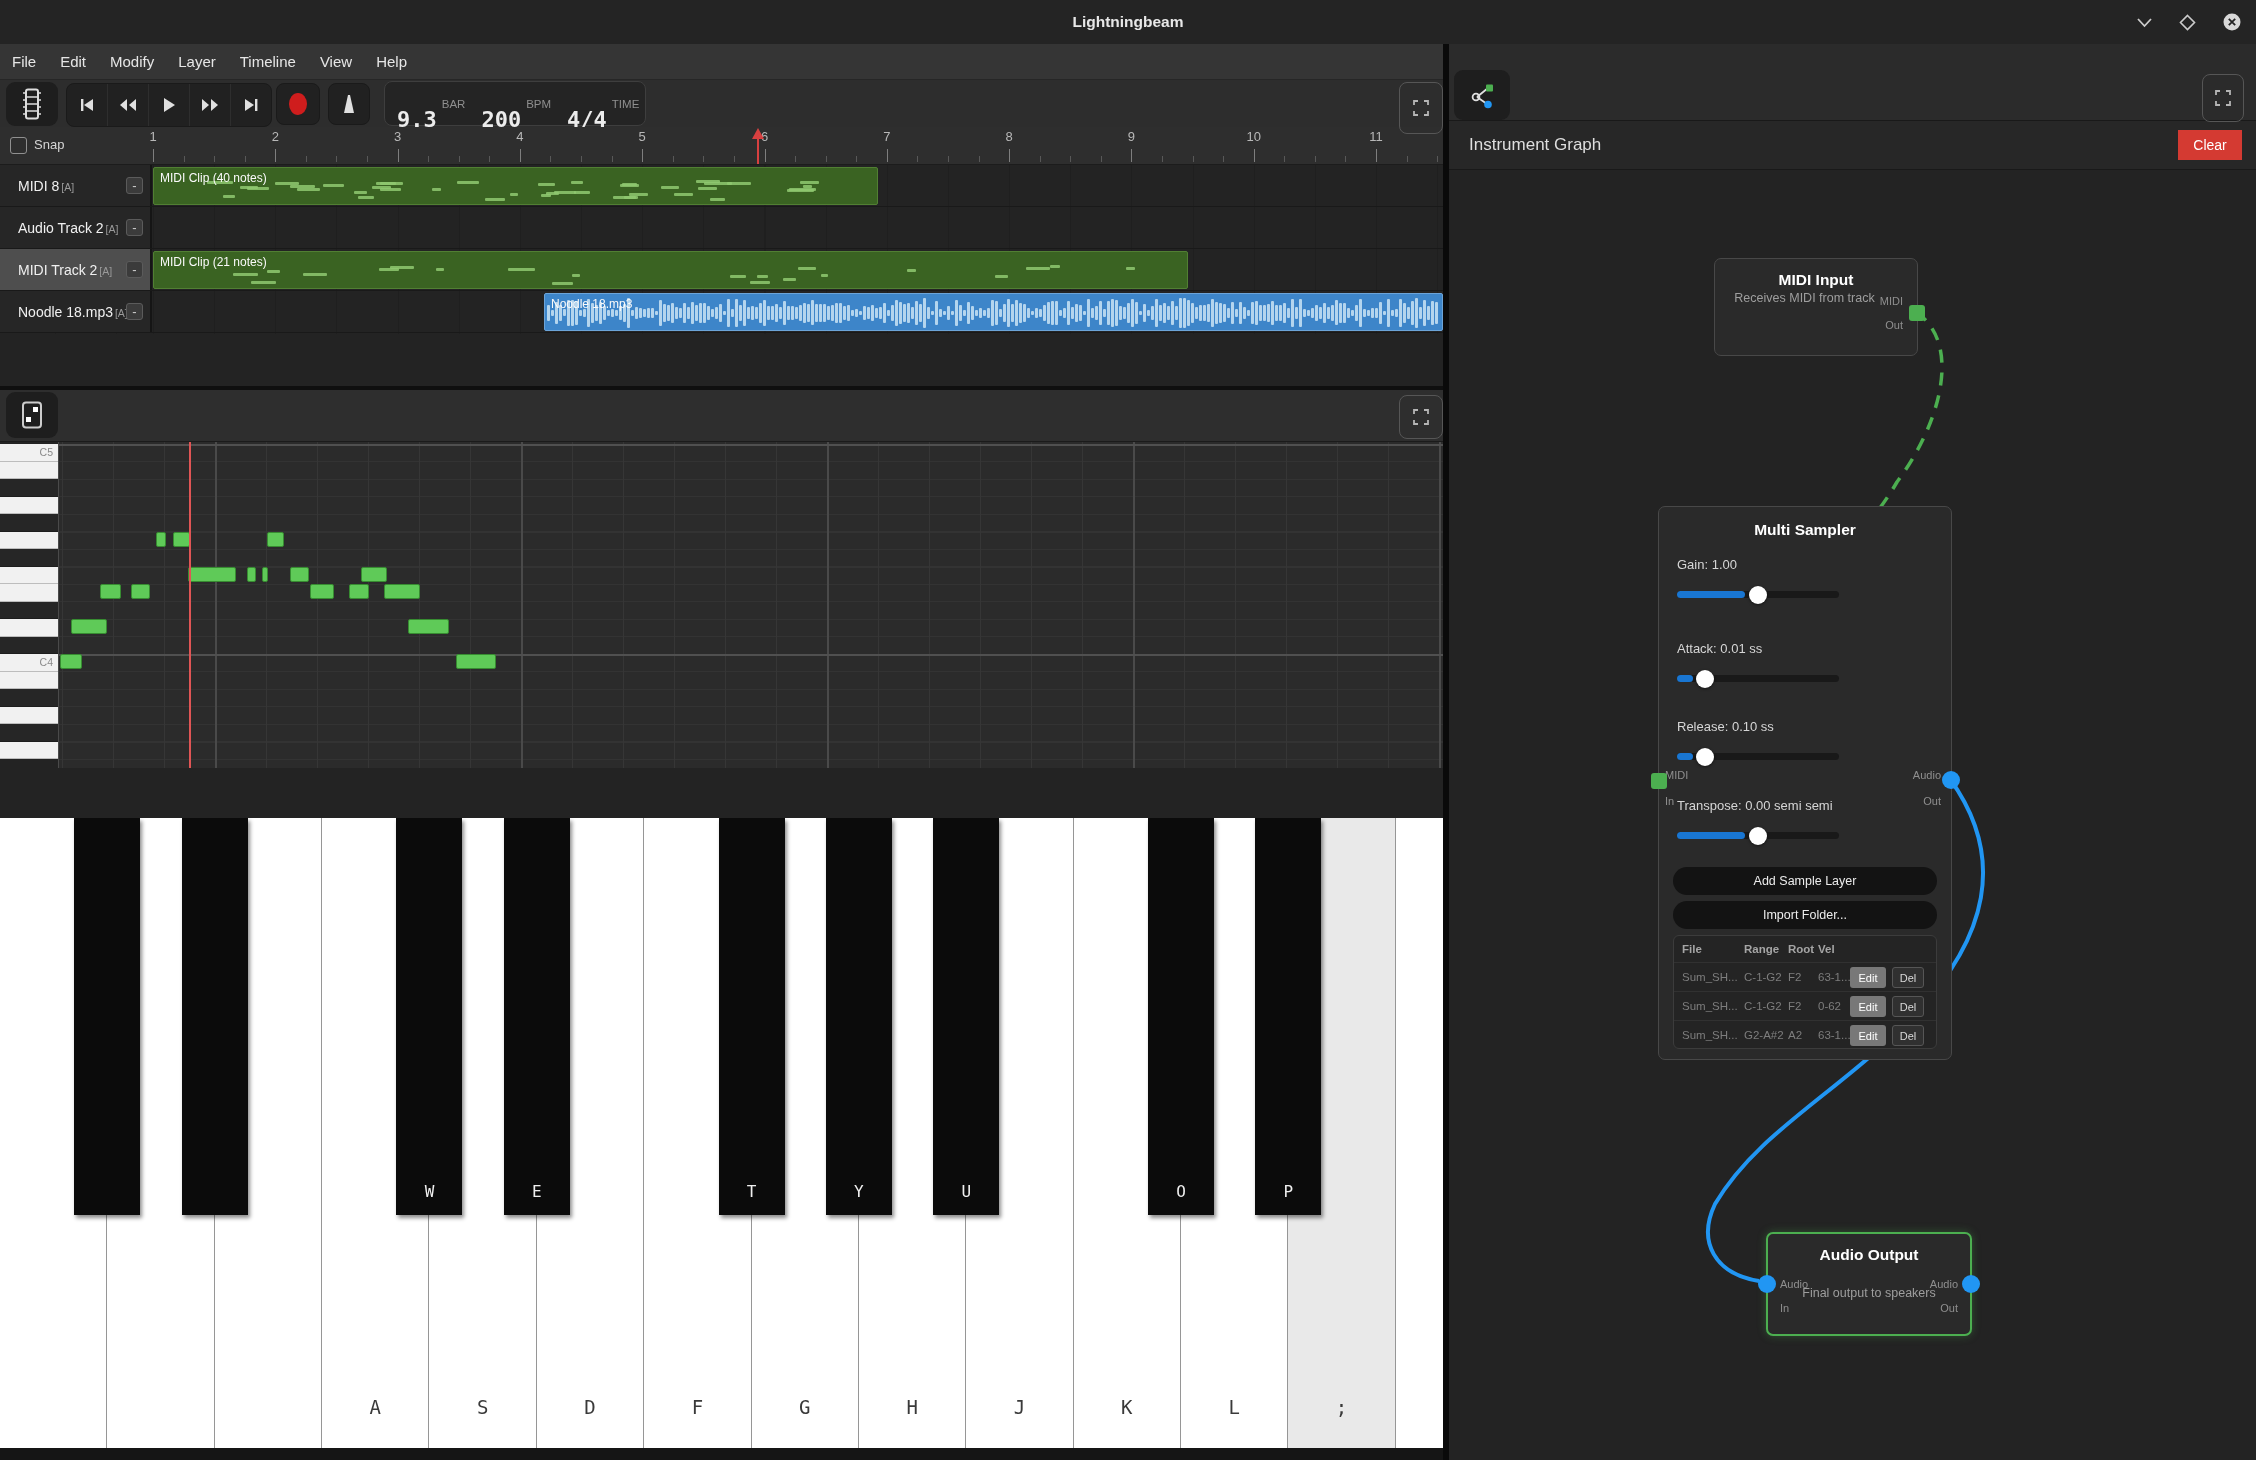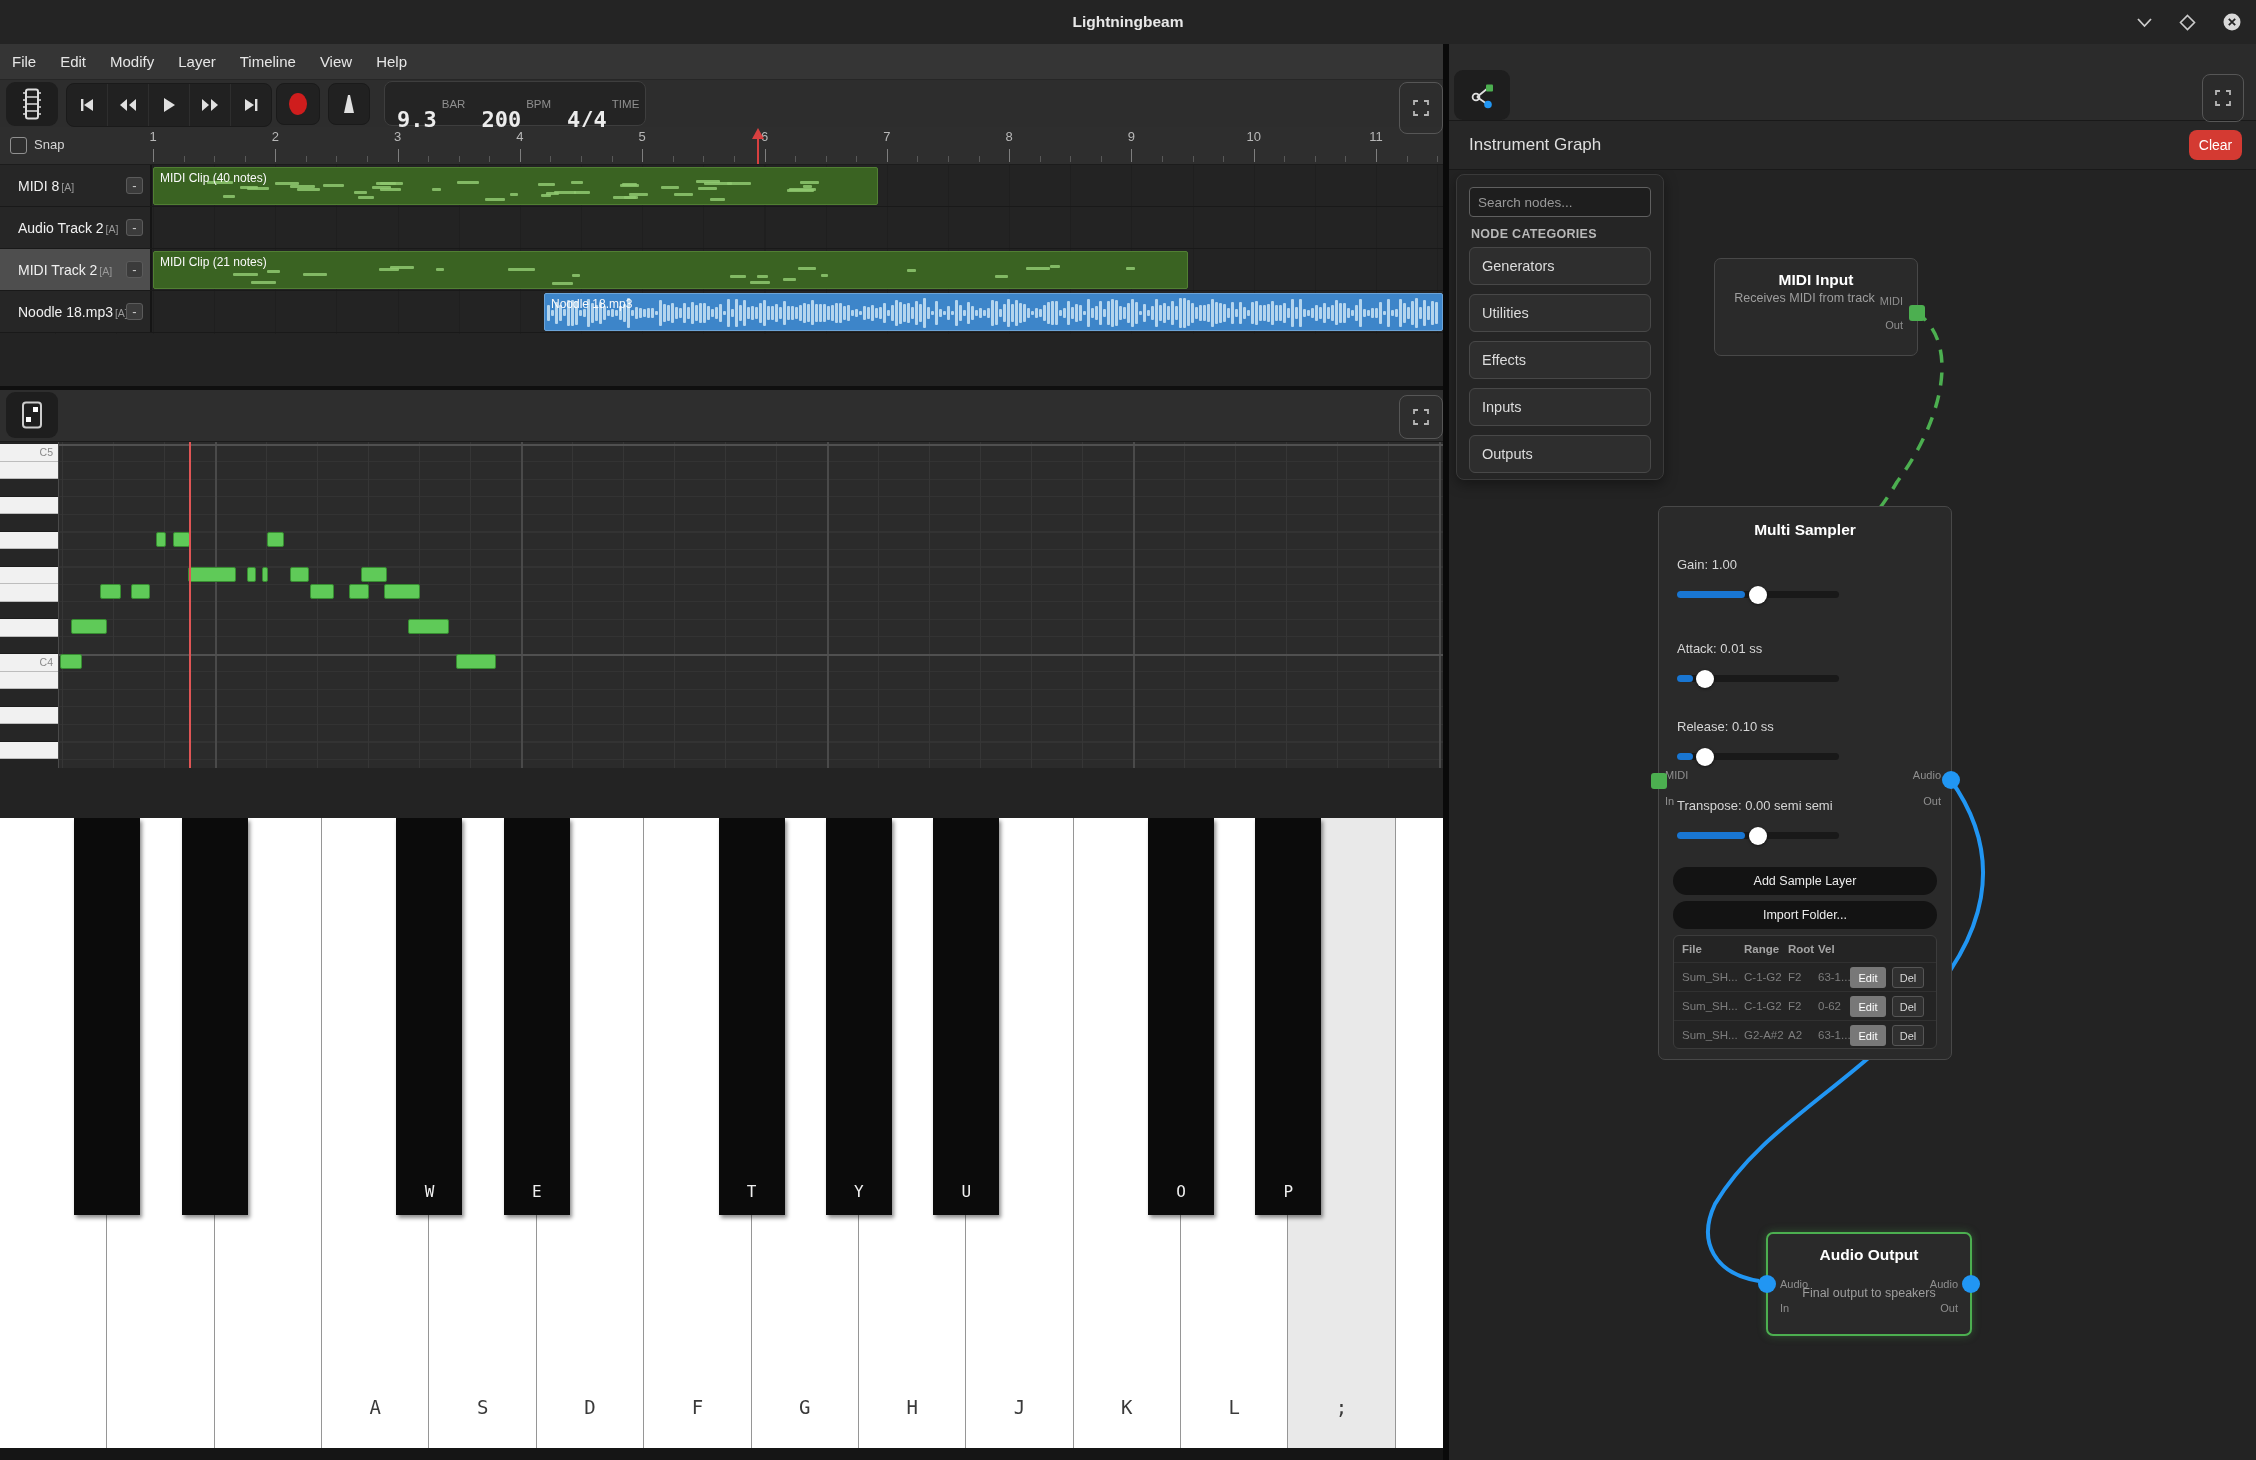--- a/index.html
+++ b/index.html
@@ -84,21 +84,21 @@
   .wkey{position:absolute;top:0;height:630px;background:#ffffff;border-right:1px solid #969696;box-sizing:border-box;}
   .wkey.alt{background:#e9e9e9;}
   .wlabel{position:absolute;bottom:30px;left:0;width:100%;text-align:center;font-family:"DejaVu Sans Mono",monospace;font-size:19px;color:#3a3a3a;}
   .bkey{position:absolute;top:0;width:66px;height:397px;background:#0b0b0b;z-index:2;box-shadow:2px 3px 4px rgba(0,0,0,.45);}
   .blabel{position:absolute;bottom:14px;left:0;width:100%;text-align:center;font-family:"DejaVu Sans Mono",monospace;font-size:16px;color:#f0f0f0;}
   
   #divider{position:absolute;left:1443px;top:44px;width:6px;height:1416px;background:#0a0a0a;}
   #rptop{position:absolute;left:1449px;top:44px;width:807px;height:76px;background:#2b2b2b;}
   #rptitle{position:absolute;left:1449px;top:120px;width:807px;height:50px;background:#272727;border-top:1px solid #191919;border-bottom:1px solid #191919;box-sizing:border-box;}
   #rptitle .rptext{position:absolute;left:20px;top:0;line-height:48px;font-size:17px;color:#dedede;}
-  #clearbtn{position:absolute;right:14px;top:9px;width:53px;height:30px;background:#d43a32;border-radius:8px;color:#fff;font-size:14px;
+  #clearbtn{position:absolute;right:14px;top:9px;width:64px;height:30px;background:#d43a32;border-radius:0;color:#fff;font-size:14px;
        display:flex;align-items:center;justify-content:center;}
   #grapharea{position:absolute;left:1449px;top:170px;width:807px;height:1290px;background:#232323;overflow:hidden;}
   #cables{position:absolute;left:0;top:0;z-index:1;pointer-events:none;}
   #palette{position:absolute;left:7px;top:4px;width:206px;height:304px;background:#252525;border:1px solid #3a3a3a;border-radius:8px;z-index:3;
        box-shadow:0 4px 14px rgba(0,0,0,.4);}
   #searchinput{position:absolute;left:12px;top:12px;width:182px;height:30px;background:#1e1e1e;border:1px solid #606060;border-radius:4px;
        color:#ddd;padding:0 8px;box-sizing:border-box;font-size:13.5px;font-family:"Liberation Sans",sans-serif;outline:none;}
   #searchinput::placeholder{color:#999;}
   #cattitle{position:absolute;left:14px;top:52px;font-size:12.5px;font-weight:bold;color:#b8b8b8;letter-spacing:.3px;}
   .cat-btn{position:absolute;left:12px;width:182px;height:38px;background:#2e2e2e;border:1px solid #484848;border-radius:6px;
@@ -759,31 +759,20 @@
     <div class="rptext">Instrument Graph</div>
     <div id="clearbtn">Clear</div>
   </div>
 
   <div id="grapharea">
     <svg id="cables" width="807" height="1290">
       <path d="M 467 142 C 512 172, 494 250, 448 312 C 388 415, 258 480, 210 610" fill="none" stroke="#4caf50" stroke-width="3.5" stroke-dasharray="13 10"></path>
       <path d="M 501 609 C 558 688, 538 768, 466 844 C 392 922, 310 960, 266 1034 C 248 1072, 266 1104, 310 1111" fill="none" stroke="#2196f3" stroke-width="4"></path>
     </svg>
 
-    <div id="palette">
-      <input id="searchinput" type="text" placeholder="Search nodes..." style="">
-      <div id="cattitle">NODE CATEGORIES</div>
-      <div id="cats">
-          <div class="cat-btn" style="top: 72px;">Generators</div>
-          <div class="cat-btn" style="top: 119px;">Utilities</div>
-          <div class="cat-btn" style="top: 166px;">Effects</div>
-          <div class="cat-btn" style="top: 213px;">Inputs</div>
-          <div class="cat-btn" style="top: 260px;">Outputs</div>
-        </div>
-    </div>
 
     <div id="midiin-node" class="gnode">
       <div class="ntitle">MIDI Input</div>
       <div class="nsub" style="left:12px;top:32px;width:155px;text-align:center;">Receives MIDI from track</div>
       <div class="plabel" style="right:14px;top:36px;">MIDI</div>
       <div class="plabel" style="right:14px;top:60px;">Out</div>
       <div class="gport" style="right:-8px;top:46px;"></div>
     </div>
 
     <div id="sampler-node" class="gnode">

